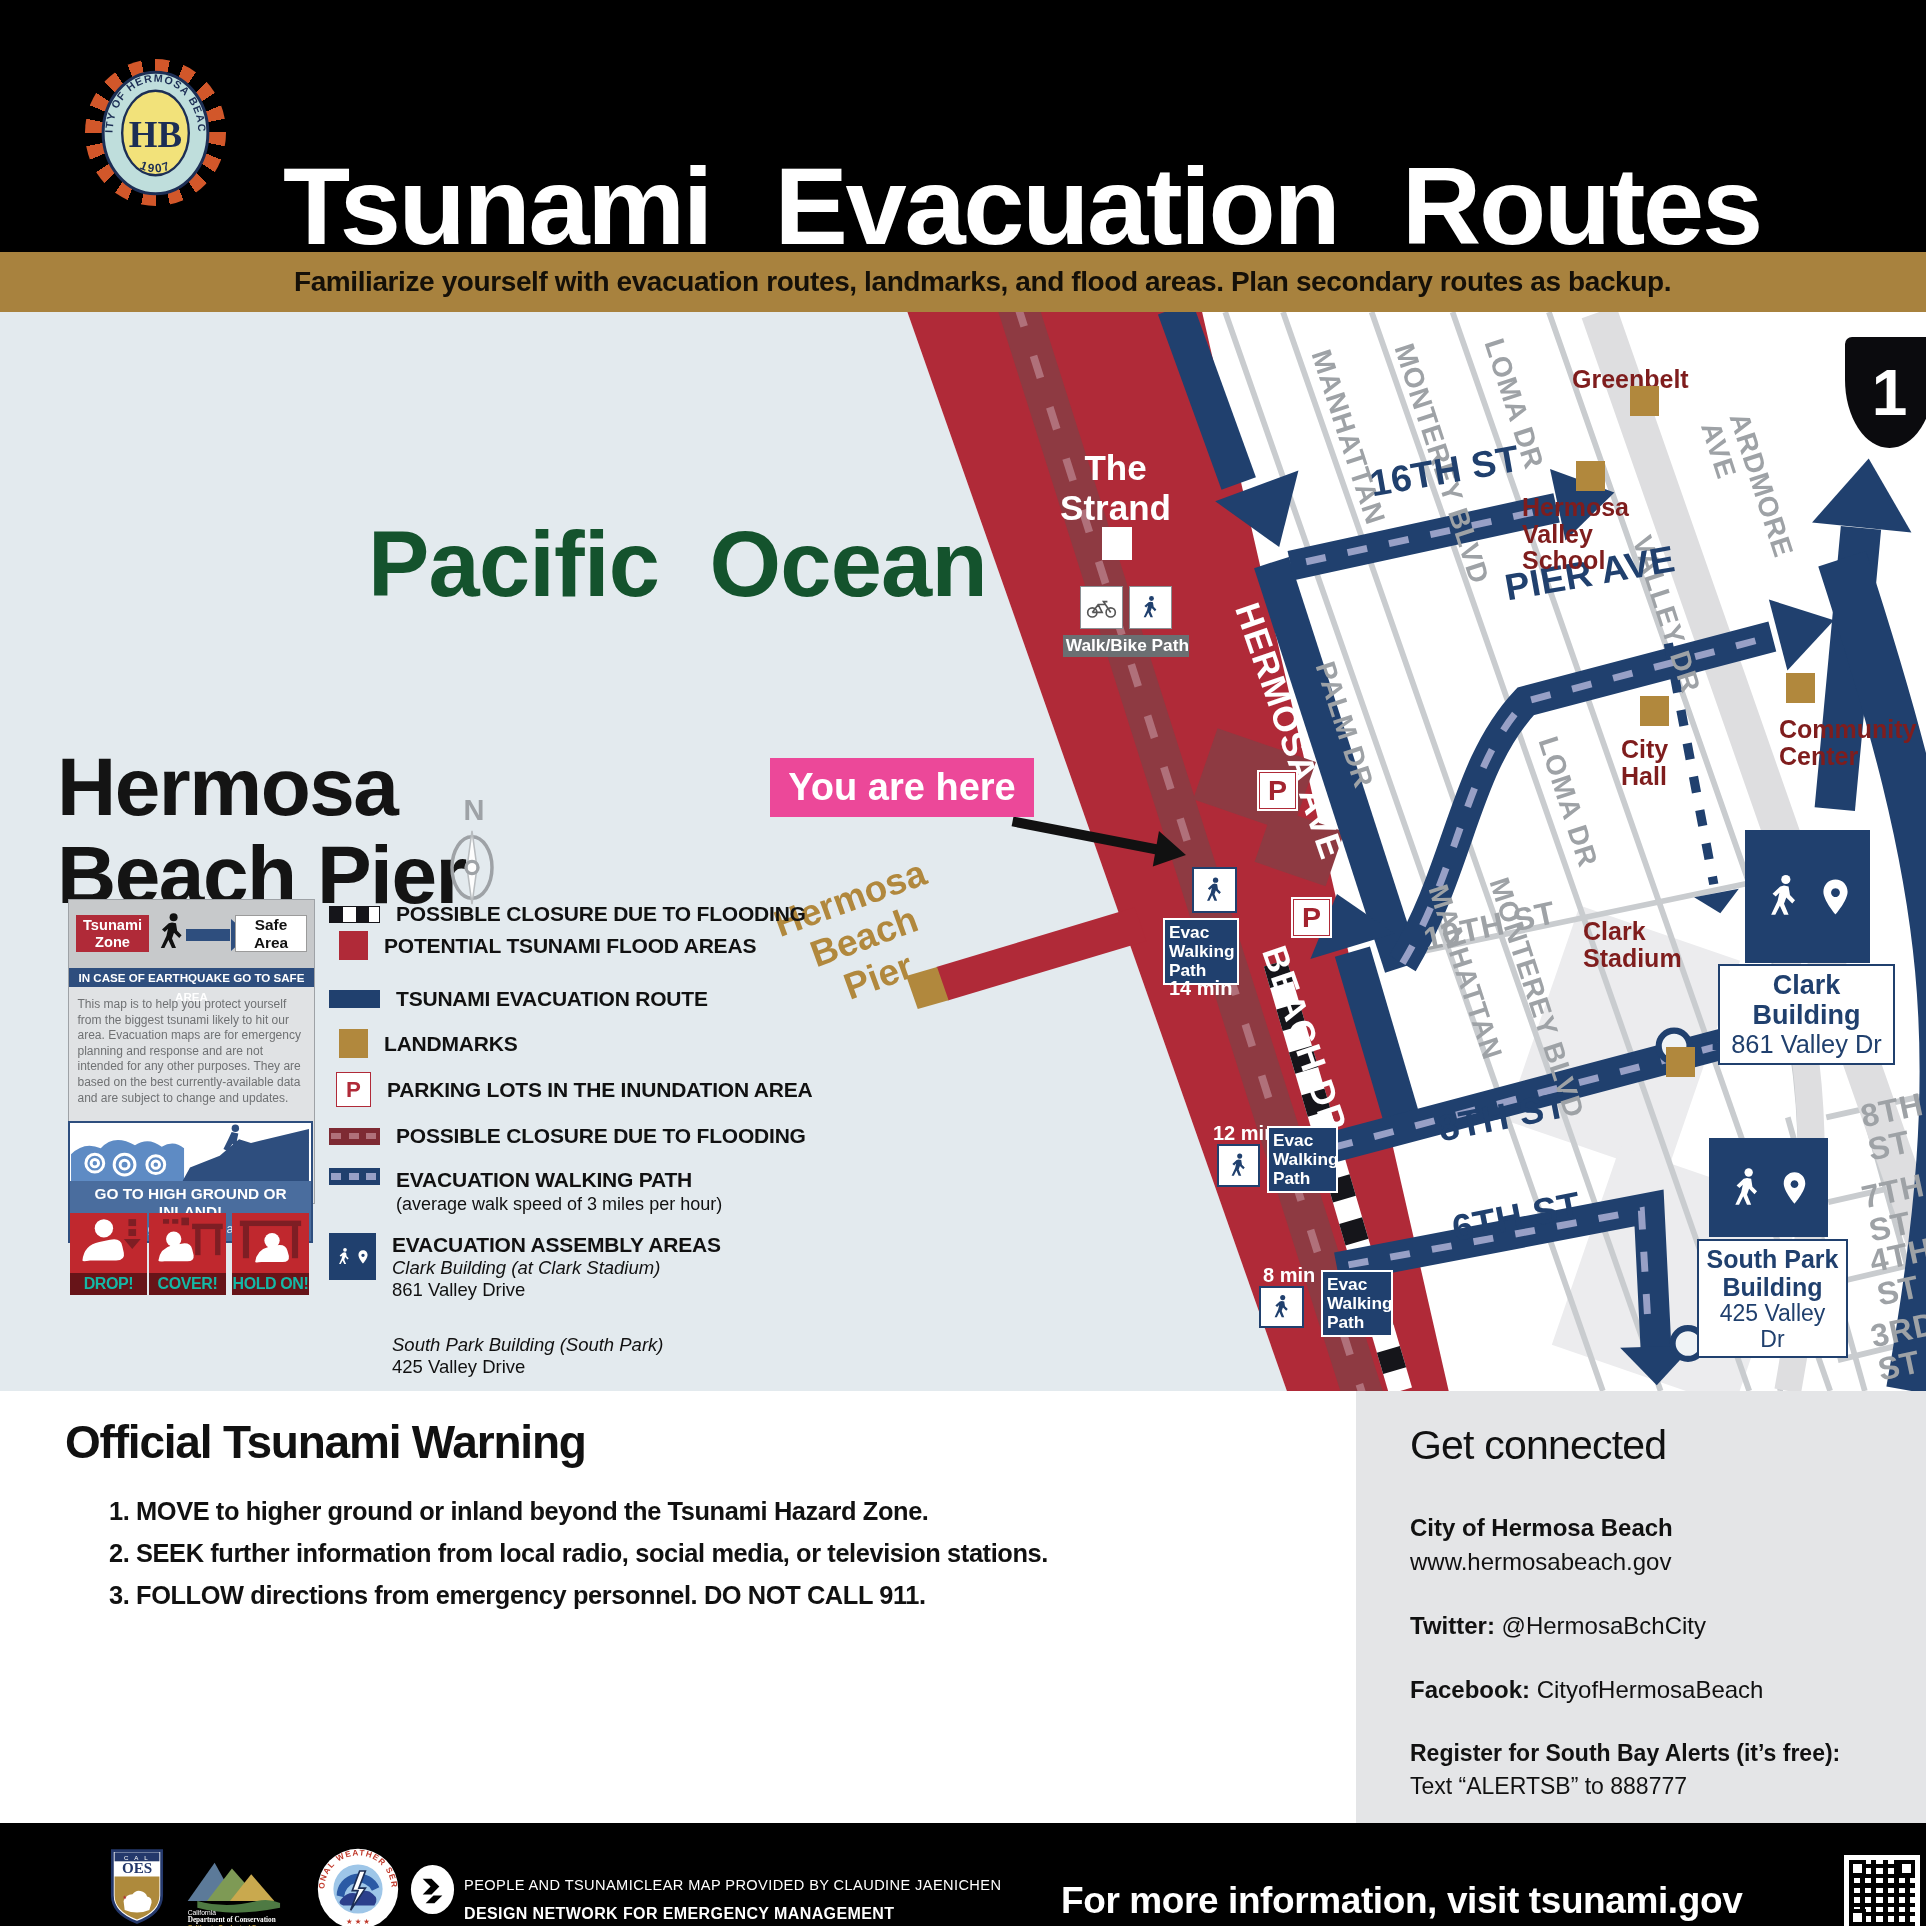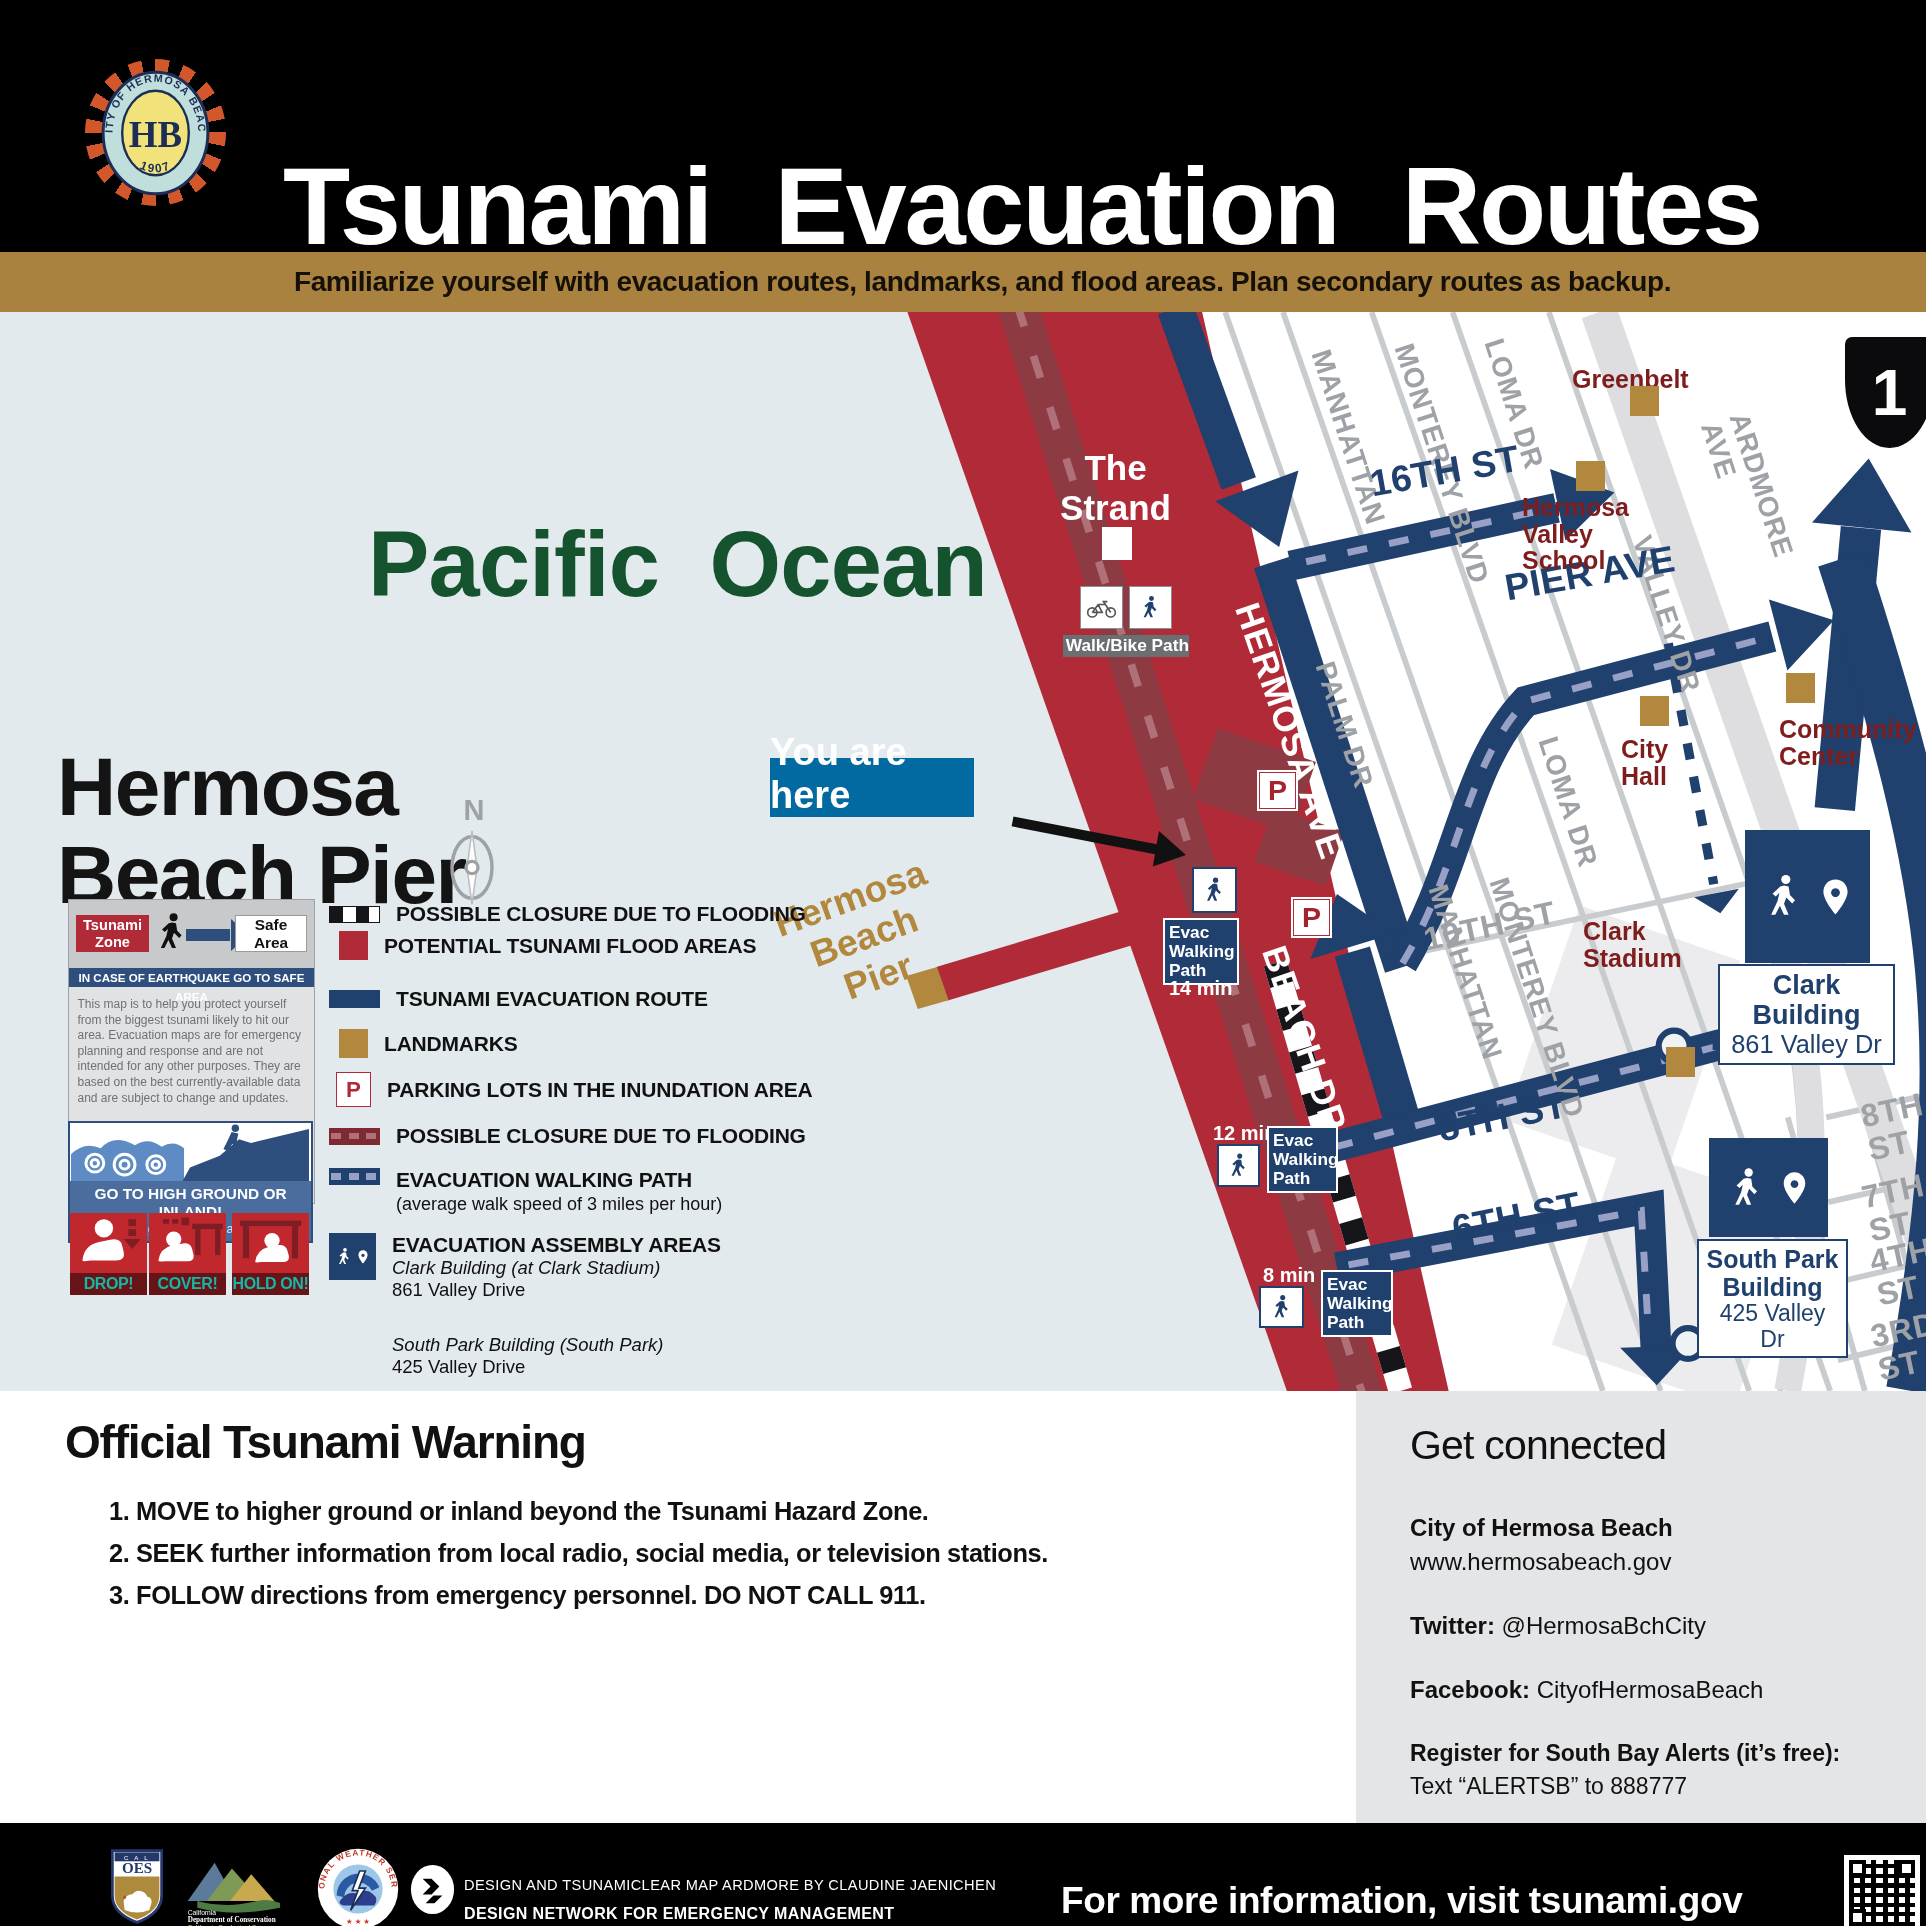--- a/index.html
+++ b/index.html
@@ -35,22 +35,22 @@
   .gold-sq{position:absolute;width:29px;height:30px;background:#B1883D}
   .white-sq{position:absolute;background:#fff}
 
   .ocean-label{position:absolute;left:368px;top:200px;color:#14532d;font-weight:bold;font-size:92px;
       word-spacing:0.28em;letter-spacing:-0.8px}
   .area-title{position:absolute;left:57px;top:431px;font-size:82px;font-weight:bold;line-height:1.07;
       letter-spacing:-1.5px;color:#141414;white-space:pre-line}
   .compass{position:absolute;left:447px;top:482px;width:54px;text-align:center;color:#9EA2A6}
   .compass .n{font-size:29px;font-weight:bold}
 
-  .yah{position:absolute;left:770px;top:446px;width:204px;height:59px;background:#0369a1;color:#fff;
-      display:flex;align-items:flex-end;justify-content:center;font-size:38px;font-weight:bold}
+  .yah{position:absolute;left:770px;top:446px;width:264px;height:59px;background:#ec4899;color:#fff;
+      display:flex;align-items:center;justify-content:center;font-size:38px;font-weight:bold}
   .pier-gold{position:absolute;left:758px;top:598px;width:181px;transform:rotate(-20deg);
       transform-origin:left top;color:#B1883D;font-weight:bold;font-size:37px;text-align:center;line-height:1.12;white-space:pre-line}
   .strand{position:absolute;left:1056px;top:136px;width:119px;color:#fff;font-weight:bold;font-size:35px;
       text-align:center;line-height:1.15;white-space:pre-line}
   .wb-ic{position:absolute;width:43px;height:43px;background:#fff;border:1.5px solid #8A8F93;
       display:flex;align-items:center;justify-content:center;color:#555}
   .wb-bar{position:absolute;left:1063px;top:323px;width:126px;height:21.6px;background:#6B6F72;color:#fff;
       font-weight:bold;font-size:17.3px;display:flex;align-items:center;justify-content:flex-end}
 
   .shield1{position:absolute;left:1845px;top:25.4px;width:89px;height:111px;background:#0B0B0E;
@@ -593,21 +593,21 @@
       <text font-size="10" font-weight="bold" fill="#C0392B" letter-spacing="1.5">
         <textPath href="#nwsarc" startOffset="50%" text-anchor="middle">NATIONAL WEATHER SERVICE</textPath>
       </text>
       <text x="50" y="93" font-size="9" fill="#C0392B" text-anchor="middle">★ ★ ★</text>
     </svg>
     <svg style="position:absolute;left:408px;top:42px" width="49" height="49" viewBox="0 0 100 100">
       <ellipse cx="50" cy="50" rx="44" ry="50" fill="#fff"></ellipse>
       <path d="M30 28 h18 l16 16 -16 16 h-18 l16 -16 z" fill="#000"></path>
       <path d="M52 62 h18 l-16 16 h-18 z" fill="#000"></path>
     </svg>
-    <div class="credit1">DESIGN AND TSUNAMICLEAR MAP ARDMORE BY CLAUDINE JAENICHEN</div>
+    <div class="credit1">PEOPLE AND TSUNAMICLEAR MAP PROVIDED BY CLAUDINE JAENICHEN</div>
     <div class="credit2">DESIGN NETWORK FOR EMERGENCY MANAGEMENT</div>
     <div class="moreinfo">For more information, visit tsunami.gov</div>
     <div class="qr">
       <div class="in">
         <div class="f" style="left:0;top:0"></div>
         <div class="f" style="right:0;top:0"></div>
         <div class="f" style="left:0;bottom:0"></div>
       </div>
     </div>
   </footer>

